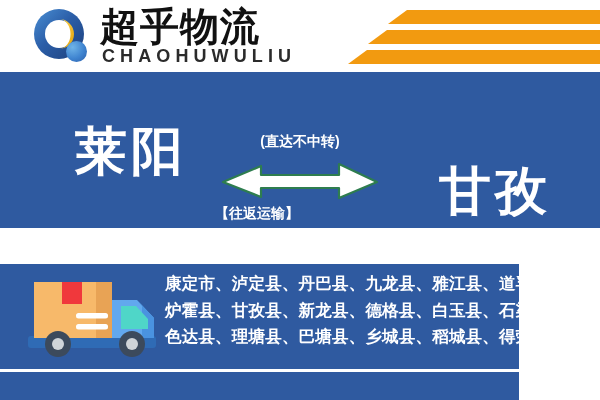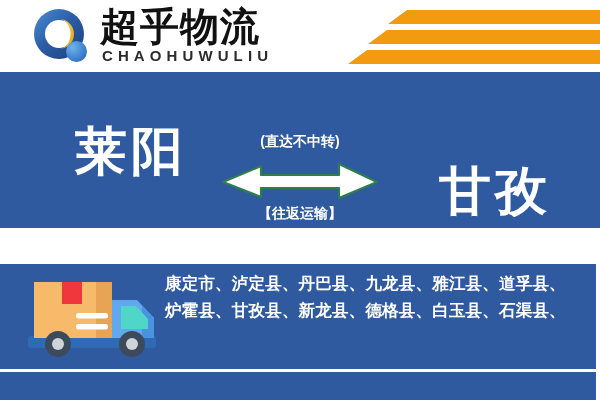--- a/index.html
+++ b/index.html
@@ -67,21 +67,21 @@
     font-weight: bold;
     font-size: 39px;
     line-height: 42px;
     color: #111111;
     letter-spacing: 1px;
     white-space: nowrap;
   }
   .logo-en {
     font-family: "Liberation Sans", sans-serif;
     font-weight: bold;
-    font-size: 15px;
+    font-size: 18px;
     line-height: 14px;
     color: #2b2b2b;
     letter-spacing: 5.1px;
     white-space: nowrap;
     padding-left: 2px;
     margin-top: 1px;
   }
 
   .stripes {
     position: absolute;
@@ -153,21 +153,21 @@
     left: 6px;
     top: 28px;
     width: 158px;
     height: 40px;
   }
   .note-bottom {
     position: absolute;
     left: 0;
     top: 72px;
     width: 170px;
-    text-align: center;
+    text-align: left;
     font-family: "Liberation Sans", sans-serif;
     font-weight: bold;
     font-size: 14px;
     line-height: 18px;
     color: #ffffff;
     white-space: nowrap;
   }
 
   
   .info-bar {
@@ -189,21 +189,21 @@
     color: #ffffff;
     white-space: nowrap;
     letter-spacing: 0.2px;
   }
 
   
   .coverage {
     position: absolute;
     left: 0;
     top: 264px;
-    width: 596px;
+    width: 519px;
     height: 136px;
     background: #2f5aa0;
   }
   .divider {
     position: absolute;
     left: 0;
     top: 105px;
     width: 600px;
     height: 3px;
     background: #ffffff;
@@ -312,18 +312,19 @@
 
       <circle cx="36" cy="72" r="13" fill="#3c4a5c"></circle>
       <circle cx="36" cy="72" r="6" fill="#cfd4d8"></circle>
       <circle cx="110" cy="72" r="13" fill="#3c4a5c"></circle>
       <circle cx="110" cy="72" r="6" fill="#cfd4d8"></circle>
     </svg>
 
     <div class="city-list">
       <div class="city-line">康定市、泸定县、丹巴县、九龙县、雅江县、道孚县、</div>
       <div class="city-line">炉霍县、甘孜县、新龙县、德格县、白玉县、石渠县、</div>
+      <div class="city-line">色达县、理塘县、巴塘县、乡城县、稻城县、得荣县</div>
     </div>
 
     <div class="divider"></div>
   </div>
 
 </div>
 
 </body></html>

